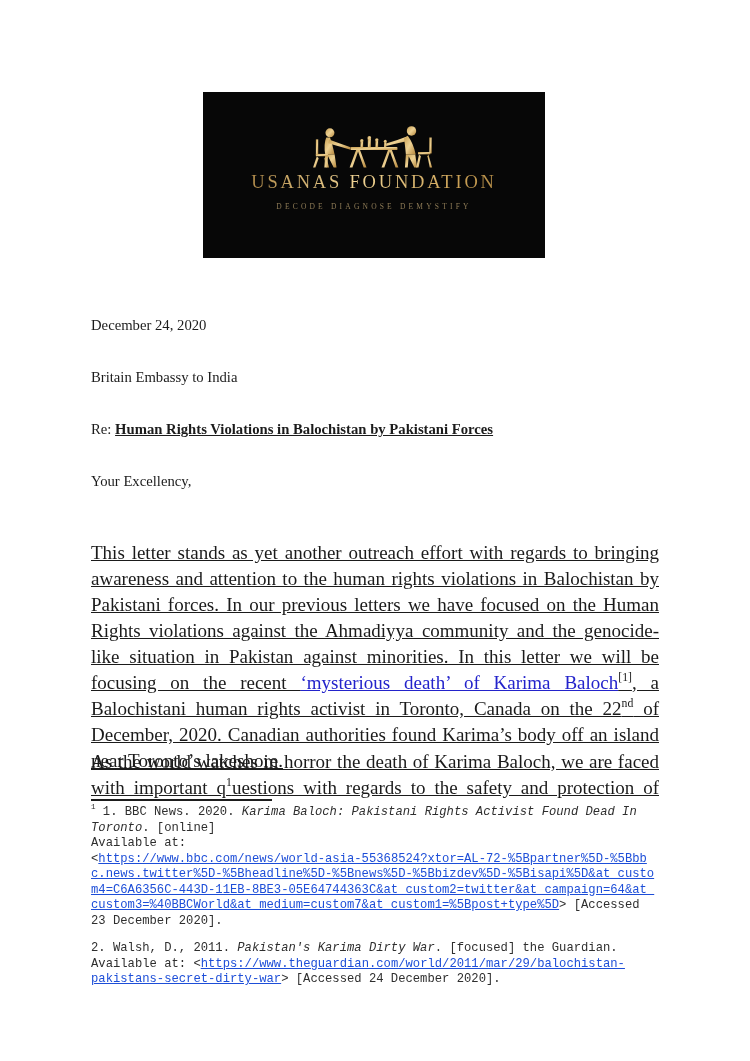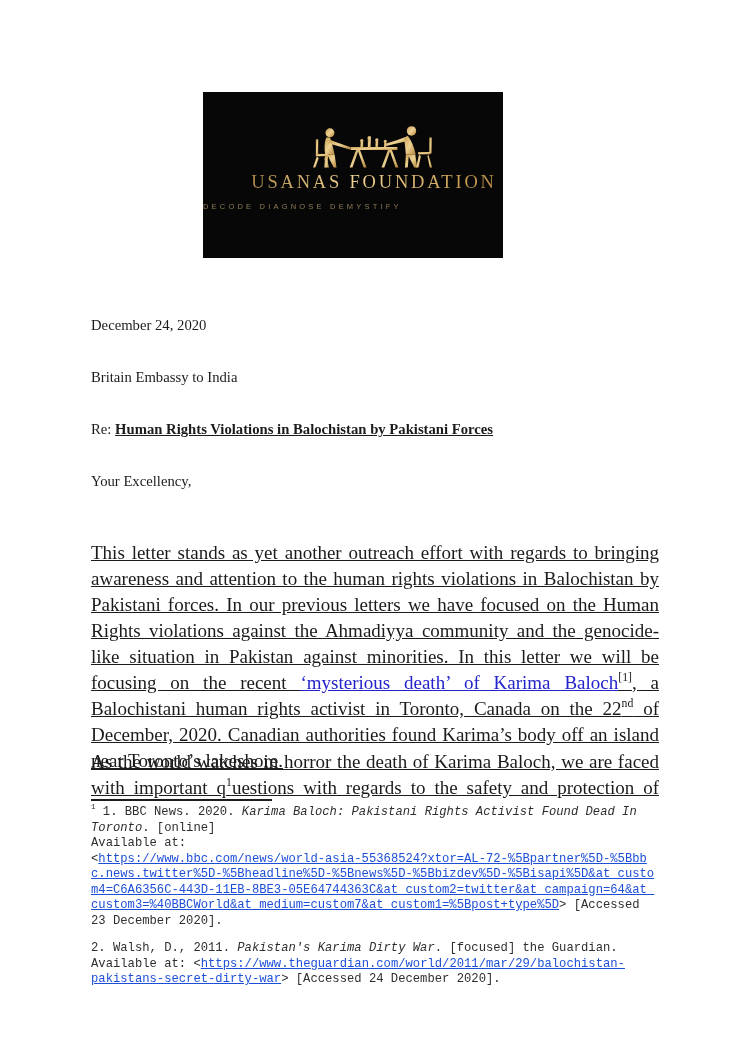--- a/index.html
+++ b/index.html
@@ -3,34 +3,34 @@
 <meta charset="utf-8">
 <style>
   html,body{margin:0;padding:0;background:#e8e8e8;}
   .page{
     position:relative;width:750px;height:1061px;background:#ffffff;
     margin:0 auto;overflow:hidden;
     font-family:"Liberation Serif",serif;color:#1b1b1b;
   }
   
   .logo{
-    position:absolute;left:203px;top:92px;width:300px;height:166px;
+    position:absolute;left:203px;top:92px;width:342px;height:166px;
     background:#070707;overflow:hidden;
   }
   .logo-icon{position:absolute;left:96px;top:27px;width:150px;height:52px;}
   .logo-title{
     position:absolute;left:0;top:80px;width:342px;text-align:center;
     font-family:"Liberation Serif",serif;font-size:18.5px;letter-spacing:2.8px;
     background:linear-gradient(100deg,#9c7434 5%,#f0d495 45%,#caa055 75%,#8d6a30 100%);
     -webkit-background-clip:text;background-clip:text;color:transparent;
     white-space:nowrap;
   }
   .logo-tagline{
-    position:absolute;left:0;top:110px;width:342px;text-align:left;
-    font-family:Liberation Sans, sans-serif;font-size:7.5px;letter-spacing:3.2px;
+    position:absolute;left:0;top:110px;width:342px;text-align:center;
+    font-family:Liberation Serif, serif;font-size:7.5px;letter-spacing:3.2px;
     color:#8f7c57;white-space:nowrap;
   }
   
   .tline{position:absolute;left:91px;width:568px;font-size:14.7px;line-height:26px;}
   .date-line{top:312px;}
   .recipient-line{top:364px;}
   .subject-line{top:416px;}
   .subject-bold{font-weight:bold;text-decoration:underline;}
   .salutation-line{top:468px;}
   .para{position:absolute;left:91px;width:568px;font-size:19px;line-height:26px;

